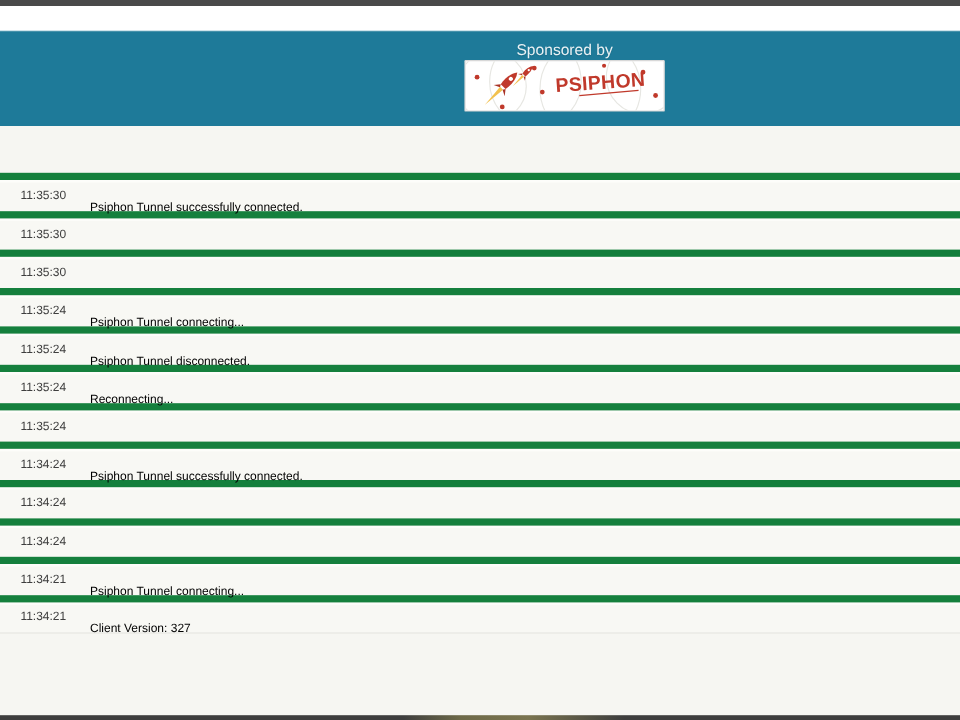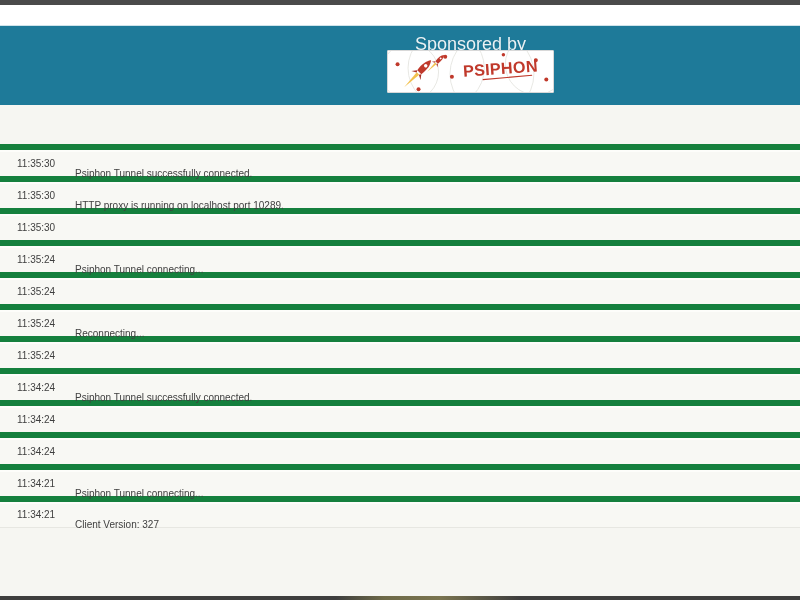--- a/index.html
+++ b/index.html
@@ -23,21 +23,21 @@
   .header {
     position: relative;
     height: 79px; width: 100%;
     background: #1e7a99;
   }
   .sponsored-label {
     position: absolute;
     top: 8px; left: 387px; width: 167px;
     text-align: center;
     color: #eaf2f5;
-    font-size: 18px;
+    font-size: 13px;
     text-shadow: 0 1px 1px rgba(0,0,0,0.15);
   }
   .sponsor-banner {
     position: absolute;
     top: 24px; left: 387px;
     width: 167px; height: 43px;
     background: #ffffff;
     border: 1px solid #d8d8d8;
     border-radius: 1px;
     cursor: pointer;
@@ -67,21 +67,21 @@
   }
   .log-list .log-row:last-child {
     border-bottom: 1px solid #e7e7e2;
   }
   .log-time {
     width: 58px;
     flex: 0 0 58px;
     color: #3e3e3e;
   }
   .log-msg {
-    color: #404040;
+    color: #000000;
     margin-top: 20px;
   }
   .bottom-bar {
     position: absolute;
     left: 0; bottom: 0;
     width: 100%; height: 4px;
     background: linear-gradient(90deg,
       #3e3e3e 0%, #3e3e3e 42%,
       #6e6a49 48%, #7a7450 55%,
       #3e3e3e 65%, #3e3e3e 100%);
@@ -144,34 +144,34 @@
 
   <div class="content">
     <div class="log-list">
   <div class="log-row">
     <span class="log-time">11:35:30</span>
     <span class="log-msg">Psiphon Tunnel successfully connected.</span>
   </div>
 
   <div class="log-row">
     <span class="log-time">11:35:30</span>
-    <span class="log-msg">HTTP proxy is running on localhost port 10289.</span>
   </div>
 
   <div class="log-row">
     <span class="log-time">11:35:30</span>
   </div>
 
   <div class="log-row">
     <span class="log-time">11:35:24</span>
     <span class="log-msg">Psiphon Tunnel connecting...</span>
   </div>
 
   <div class="log-row">
     <span class="log-time">11:35:24</span>
+    <span class="log-msg">Psiphon Tunnel disconnected.</span>
   </div>
 
   <div class="log-row">
     <span class="log-time">11:35:24</span>
     <span class="log-msg">Reconnecting...</span>
   </div>
 
   <div class="log-row">
     <span class="log-time">11:35:24</span>
   </div>

